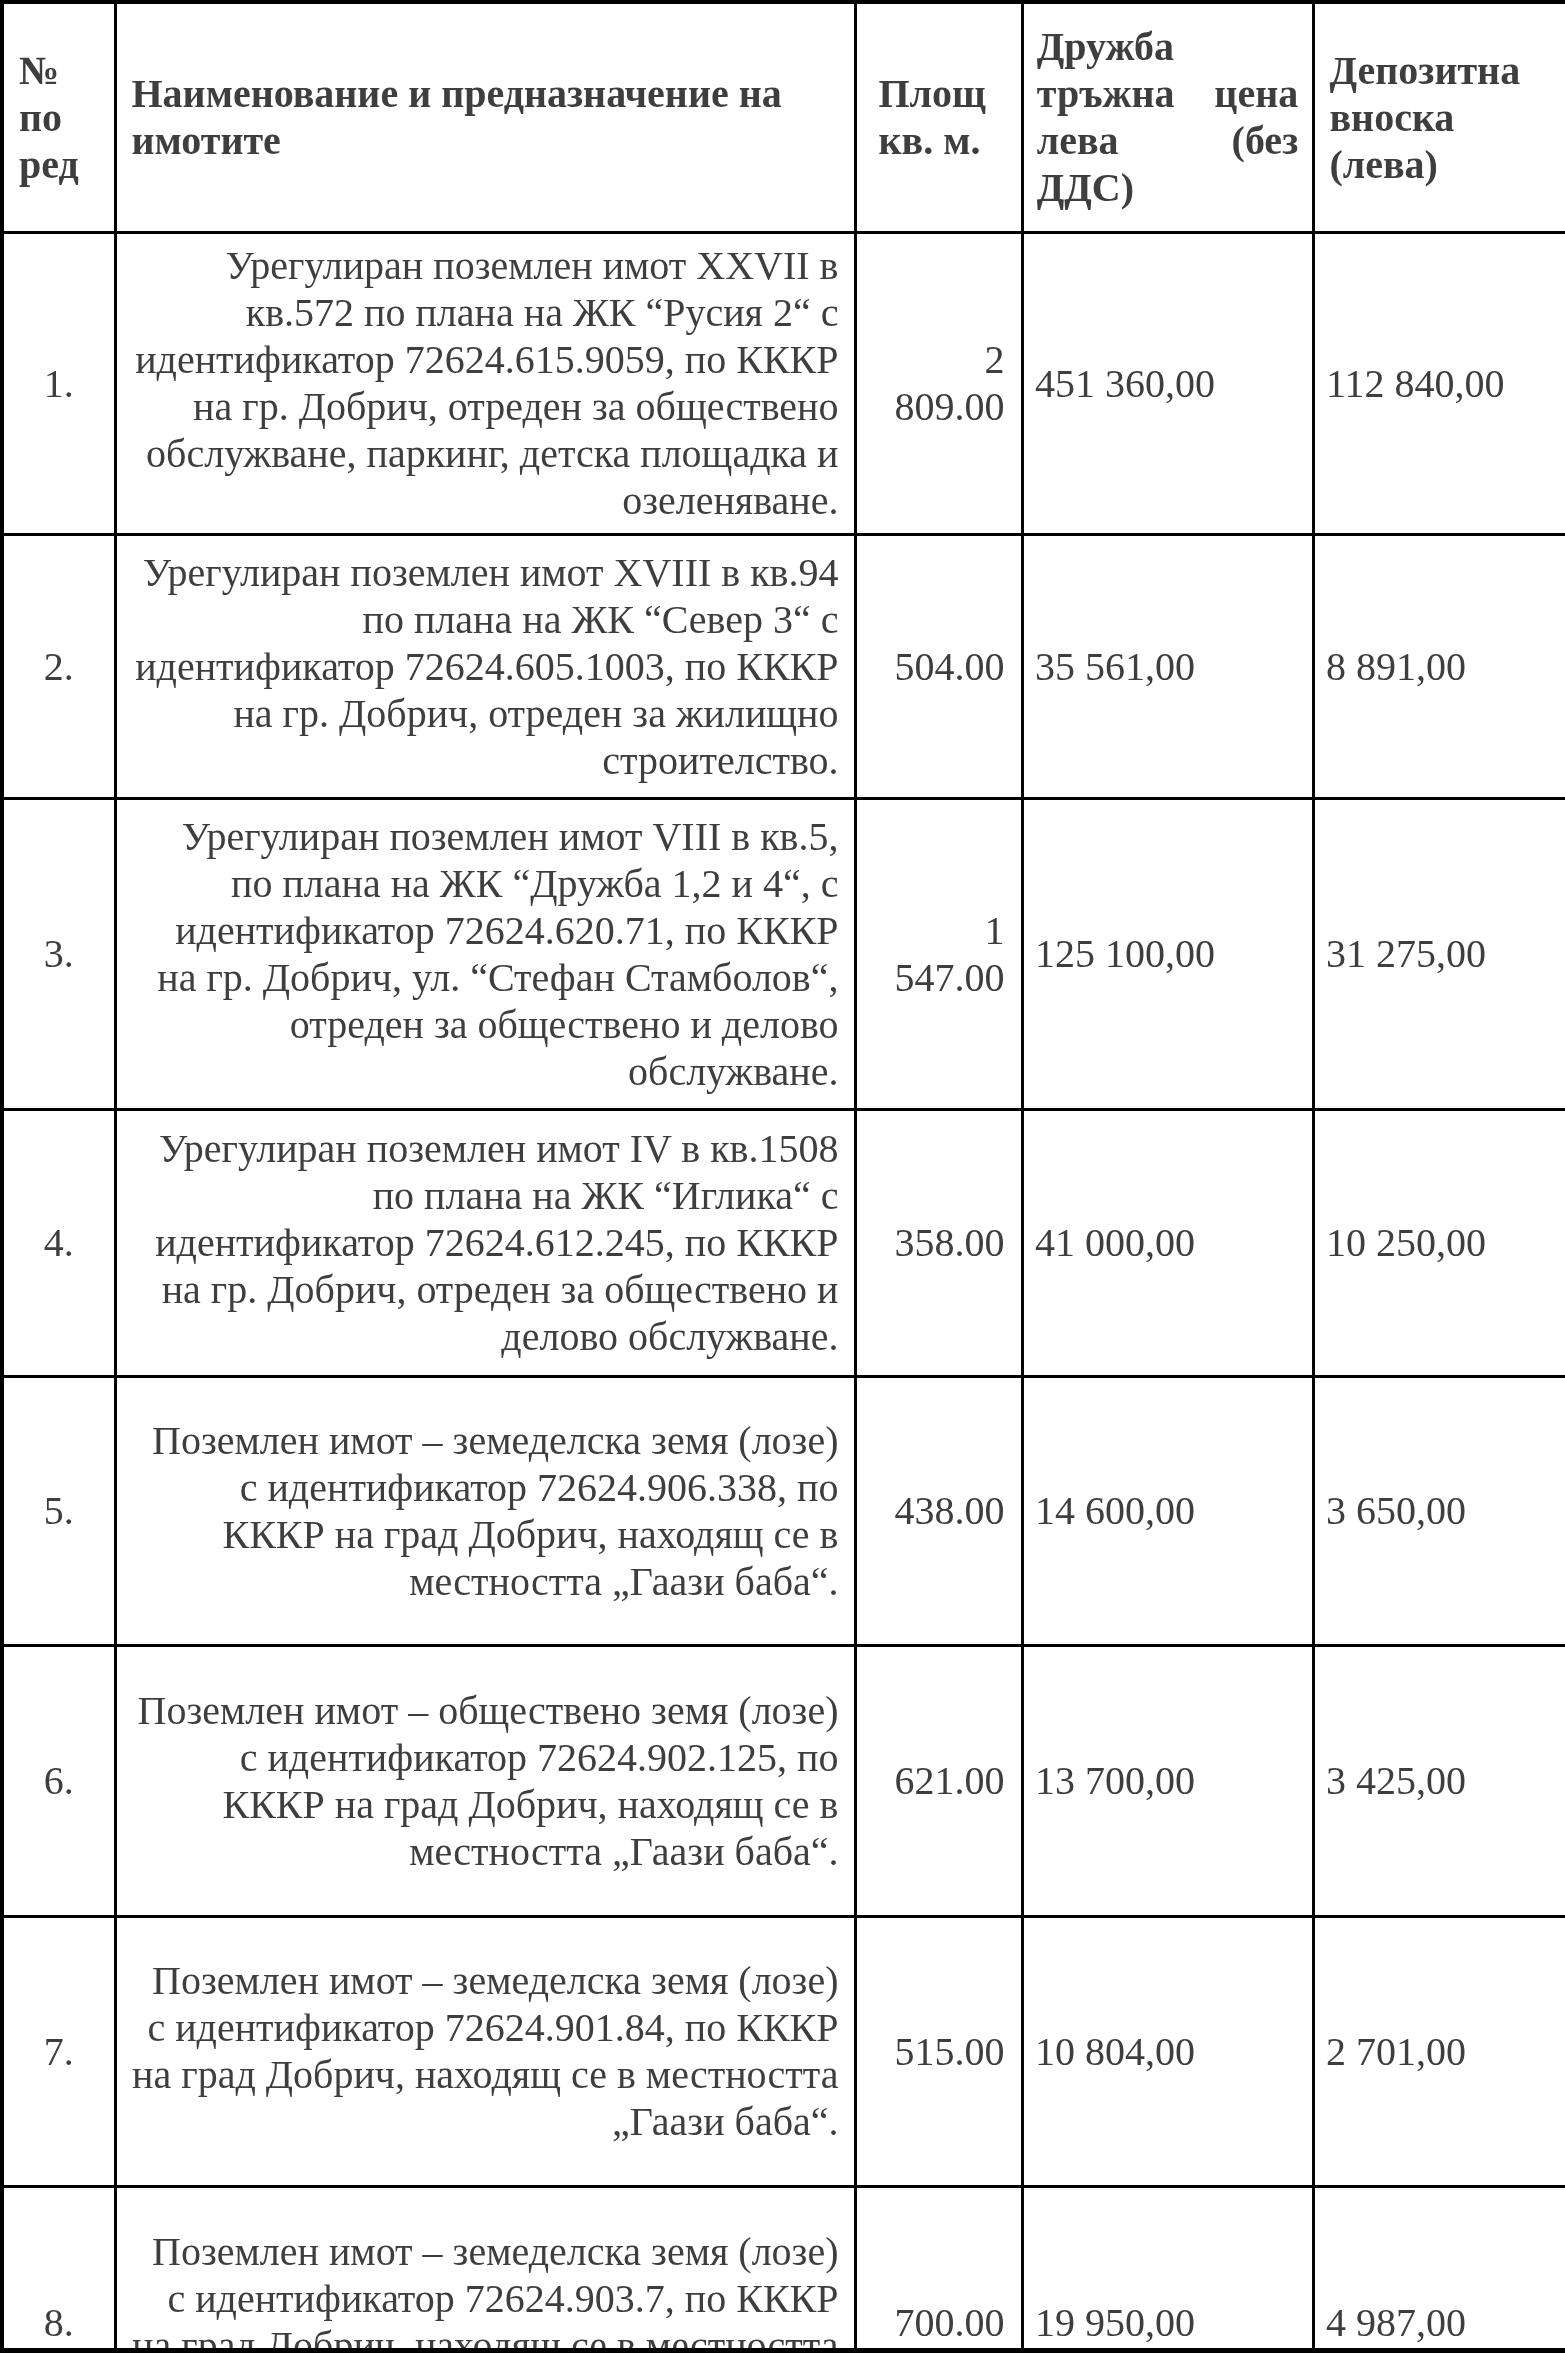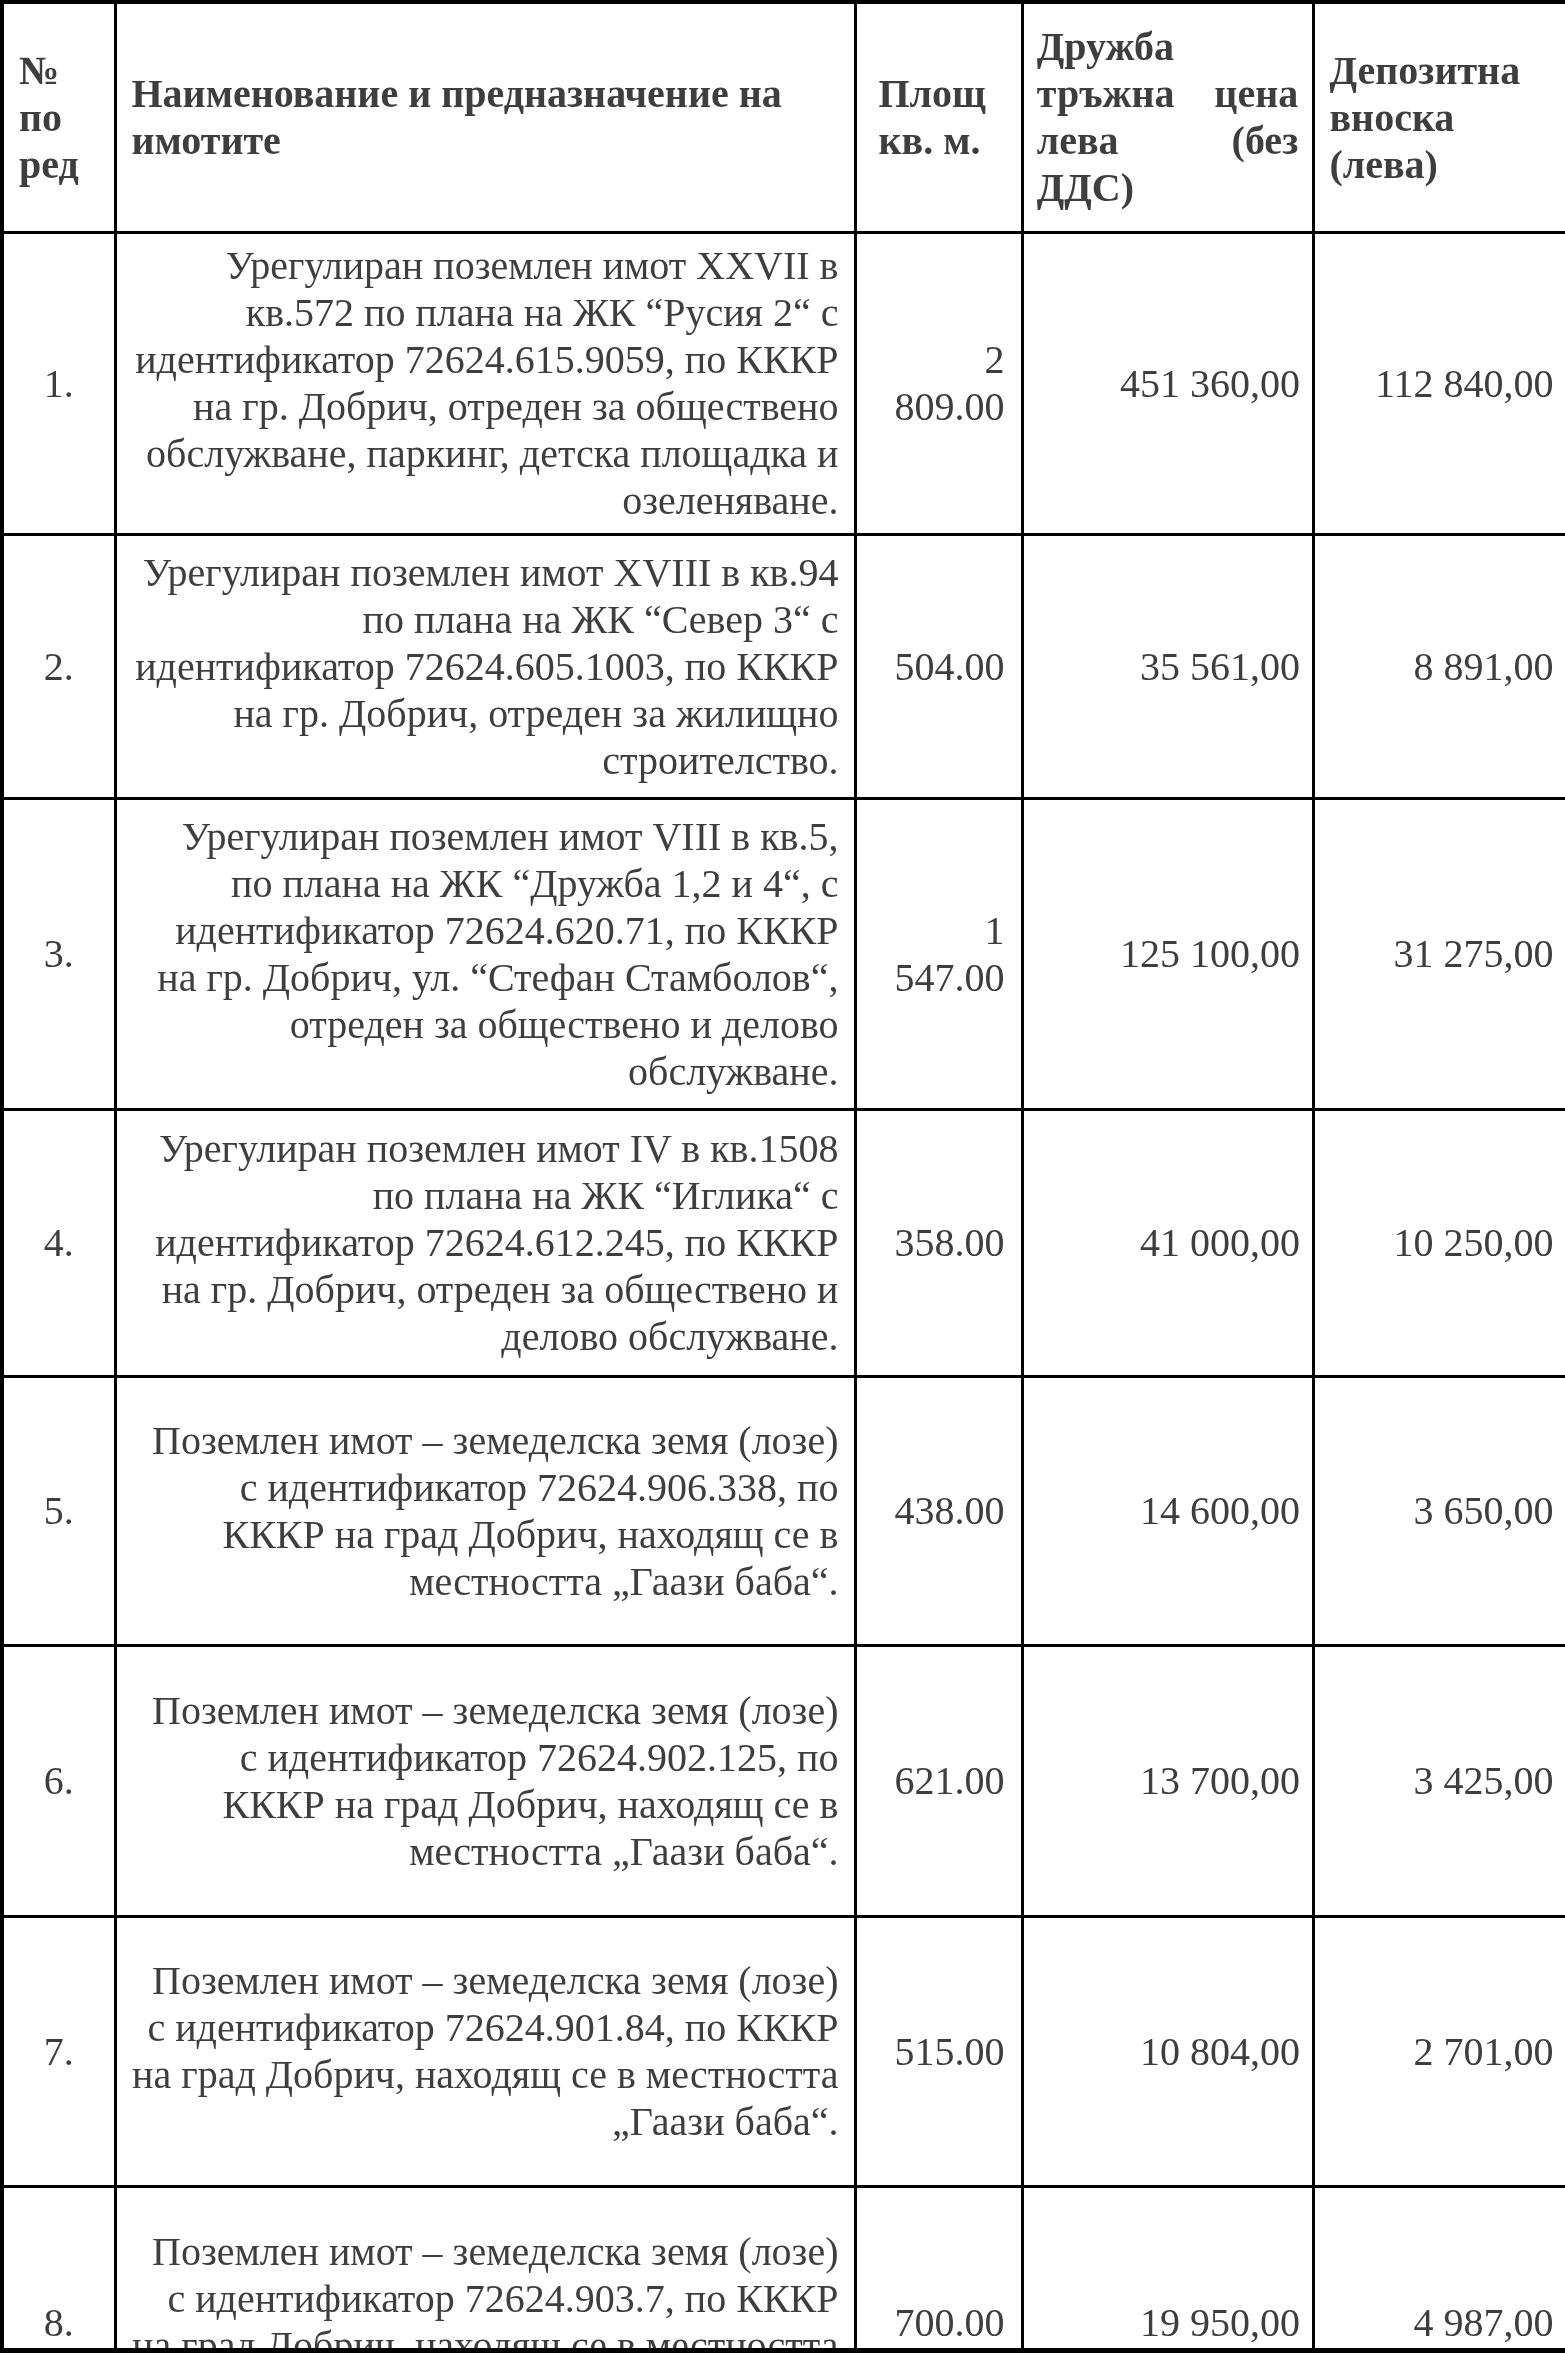--- a/index.html
+++ b/index.html
@@ -58,21 +58,21 @@
   }
   td.c-desc {
     text-align: right;
     padding: 5px 15px;
   }
   td.c-area {
     text-align: right;
     padding: 0 16px;
   }
   td.c-price, td.c-deposit {
-    text-align: right;
+    text-align: left;
     padding: 0 11.6px;
     margin-left: 33px;
   }
   
   tbody tr:nth-child(1) { height: 302px; }
   tbody tr:nth-child(2) { height: 264px; }
   tbody tr:nth-child(3) { height: 311px; }
   tbody tr:nth-child(4) { height: 267px; }
   tbody tr:nth-child(5) { height: 269px; }
   tbody tr:nth-child(6) { height: 271px; }
@@ -131,21 +131,21 @@
   </tr>
         <tr>
     <td class="c-num">5.</td>
     <td class="c-desc">Поземлен имот – земеделска земя (лозе) с идентификатор 72624.906.338, по КККР на град Добрич, находящ се в местността „Гаази баба“.</td>
     <td class="c-area">438.00</td>
     <td class="c-price">14 600,00</td>
     <td class="c-deposit">3 650,00</td>
   </tr>
         <tr>
     <td class="c-num">6.</td>
-    <td class="c-desc">Поземлен имот – земеделска земя (лозе) с идентификатор 72624.902.125, по КККР на град Добрич, находящ се в местността „Гаази баба“.</td>
+    <td class="c-desc">Поземлен имот – обществено земя (лозе) с идентификатор 72624.902.125, по КККР на град Добрич, находящ се в местността „Гаази баба“.</td>
     <td class="c-area">621.00</td>
     <td class="c-price">13 700,00</td>
     <td class="c-deposit">3 425,00</td>
   </tr>
         <tr>
     <td class="c-num">7.</td>
     <td class="c-desc">Поземлен имот – земеделска земя (лозе) с идентификатор 72624.901.84, по КККР на град Добрич, находящ се в местността „Гаази баба“.</td>
     <td class="c-area">515.00</td>
     <td class="c-price">10 804,00</td>
     <td class="c-deposit">2 701,00</td>

